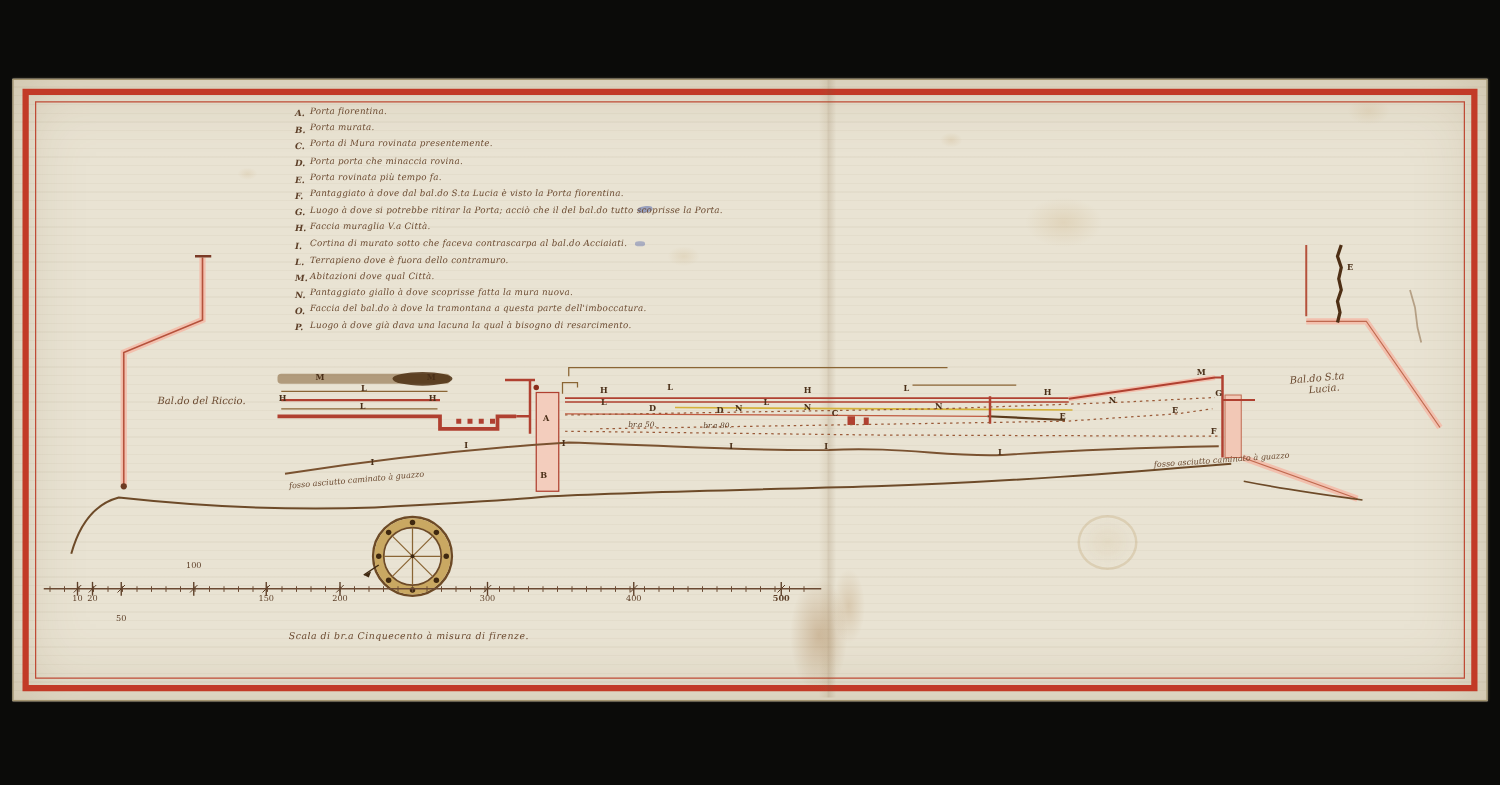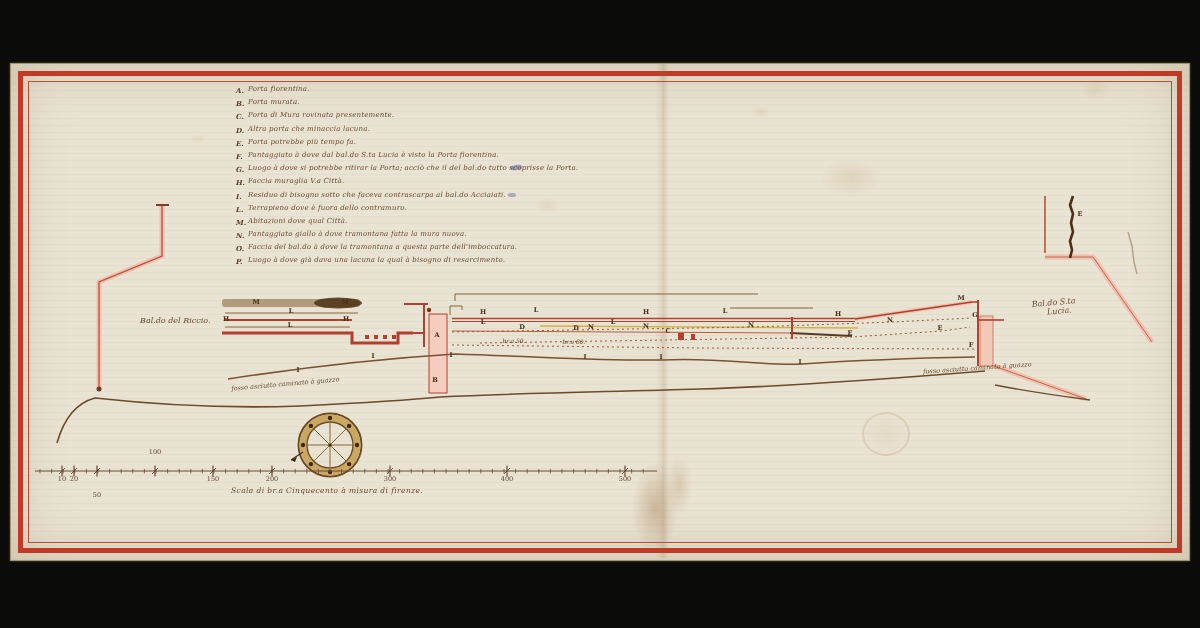--- a/index.html
+++ b/index.html
@@ -239,72 +239,72 @@
       <div class="lrow">
         <span class="lkey">B.</span>
         <span class="ltxt">Porta murata.</span>
       </div>
       <div class="lrow">
         <span class="lkey">C.</span>
         <span class="ltxt">Porta di Mura rovinata presentemente.</span>
       </div>
       <div class="lrow">
         <span class="lkey">D.</span>
-        <span class="ltxt">Altra porta che minaccia lacuna.</span>
+        <span class="ltxt">Porta porta che minaccia rovina.</span>
       </div>
       <div class="lrow">
         <span class="lkey">E.</span>
-        <span class="ltxt">Porta potrebbe più tempo fa.</span>
+        <span class="ltxt">Porta rovinata più tempo fa.</span>
       </div>
       <div class="lrow">
         <span class="lkey">F.</span>
         <span class="ltxt">Pantaggiato à dove dal bal.do S.ta Lucia è visto la Porta fiorentina.</span>
       </div>
       <div class="lrow">
         <span class="lkey">G.</span>
         <span class="ltxt">Luogo à dove si potrebbe ritirar la Porta; acciò che il del bal.do tutto scoprisse la Porta.</span>
       </div>
       <div class="lrow">
         <span class="lkey">H.</span>
         <span class="ltxt">Faccia muraglia V.a Città.</span>
       </div>
       <div class="lrow">
         <span class="lkey">I.</span>
-        <span class="ltxt">Residuo di bisogno sotto che faceva contrascarpa al bal.do Acciaiati.</span>
+        <span class="ltxt">Cortina di murato sotto che faceva contrascarpa al bal.do Acciaiati.</span>
       </div>
       <div class="lrow">
         <span class="lkey">L.</span>
         <span class="ltxt">Terrapieno dove è fuora dello contramuro.</span>
       </div>
       <div class="lrow">
         <span class="lkey">M.</span>
         <span class="ltxt">Abitazioni dove qual Città.</span>
       </div>
       <div class="lrow">
         <span class="lkey">N.</span>
-        <span class="ltxt">Pantaggiato giallo à dove tramontana fatta la mura nuova.</span>
+        <span class="ltxt">Pantaggiato giallo à dove scoprisse fatta la mura nuova.</span>
       </div>
       <div class="lrow">
         <span class="lkey">O.</span>
         <span class="ltxt">Faccia del bal.do à dove la tramontana a questa parte dell'imboccatura.</span>
       </div>
       <div class="lrow">
         <span class="lkey">P.</span>
         <span class="ltxt">Luogo à dove già dava una lacuna la qual à bisogno di resarcimento.</span>
       </div>
     </div>
 
-  <div class="hand" style="left:140px;top:316px;font-size:8px;">Bal.do del Riccio.</div>
+  <div class="hand" style="left:126px;top:316px;font-size:8px;">Bal.do del Riccio.</div>
   <div class="hand" style="left:1032px;top:298px;font-size:8px;transform:rotate(-5deg);text-align:center;">
     <div>Bal.do S.ta</div>
     <div style="margin-left:10px;">Lucia.</div>
   </div>
   <div class="hand" style="left:231px;top:380px;font-size:6.5px;transform:rotate(-5deg);">fosso asciutto caminato à guazzo</div>
   <div class="hand" style="left:923px;top:364px;font-size:6.5px;transform:rotate(-4deg);">fosso asciutto caminato à guazzo</div>
-  <div class="hand" style="left:231px;top:486px;font-size:7.5px;letter-spacing:.4px;">Scala di br.a Cinquecento à misura di firenze.</div>
+  <div class="hand" style="left:231px;top:504px;font-size:7.5px;letter-spacing:.4px;">Scala di br.a Cinquecento à misura di firenze.</div>
 
   <div>
       <span class="pletter" style="left: 256px; top: 302px;">M</span>
       <span class="pletter" style="left: 345px; top: 302px;">M</span>
       <span class="pletter" style="left: 226px; top: 319px;">H</span>
       <span class="pletter" style="left: 346px; top: 319px;">H</span>
       <span class="pletter" style="left: 291px; top: 311px;">L</span>
       <span class="pletter" style="left: 290px; top: 325px;">L</span>
       <span class="pletter" style="left: 437px; top: 335px;">A</span>
       <span class="pletter" style="left: 435px; top: 380px;">B</span>
@@ -339,15 +339,15 @@
     </div>
   <div>
       <span class="slabel" style="left: 62px; top: 475px;">10</span>
       <span class="slabel" style="left: 74px; top: 475px;">20</span>
       <span class="slabel" style="left: 97px; top: 491px;">50</span>
       <span class="slabel" style="left: 155px; top: 448px;">100</span>
       <span class="slabel" style="left: 213px; top: 475px;">150</span>
       <span class="slabel" style="left: 272px; top: 475px;">200</span>
       <span class="slabel" style="left: 390px; top: 475px;">300</span>
       <span class="slabel" style="left: 507px; top: 475px;">400</span>
-      <span class="slabel" style="left: 625px; top: 475px;">500</span>
+      <span class="slabel" style="left: 625px; top: 475px; font-weight: bold;">500</span>
     </div>
 </div>
 
 </body></html>

